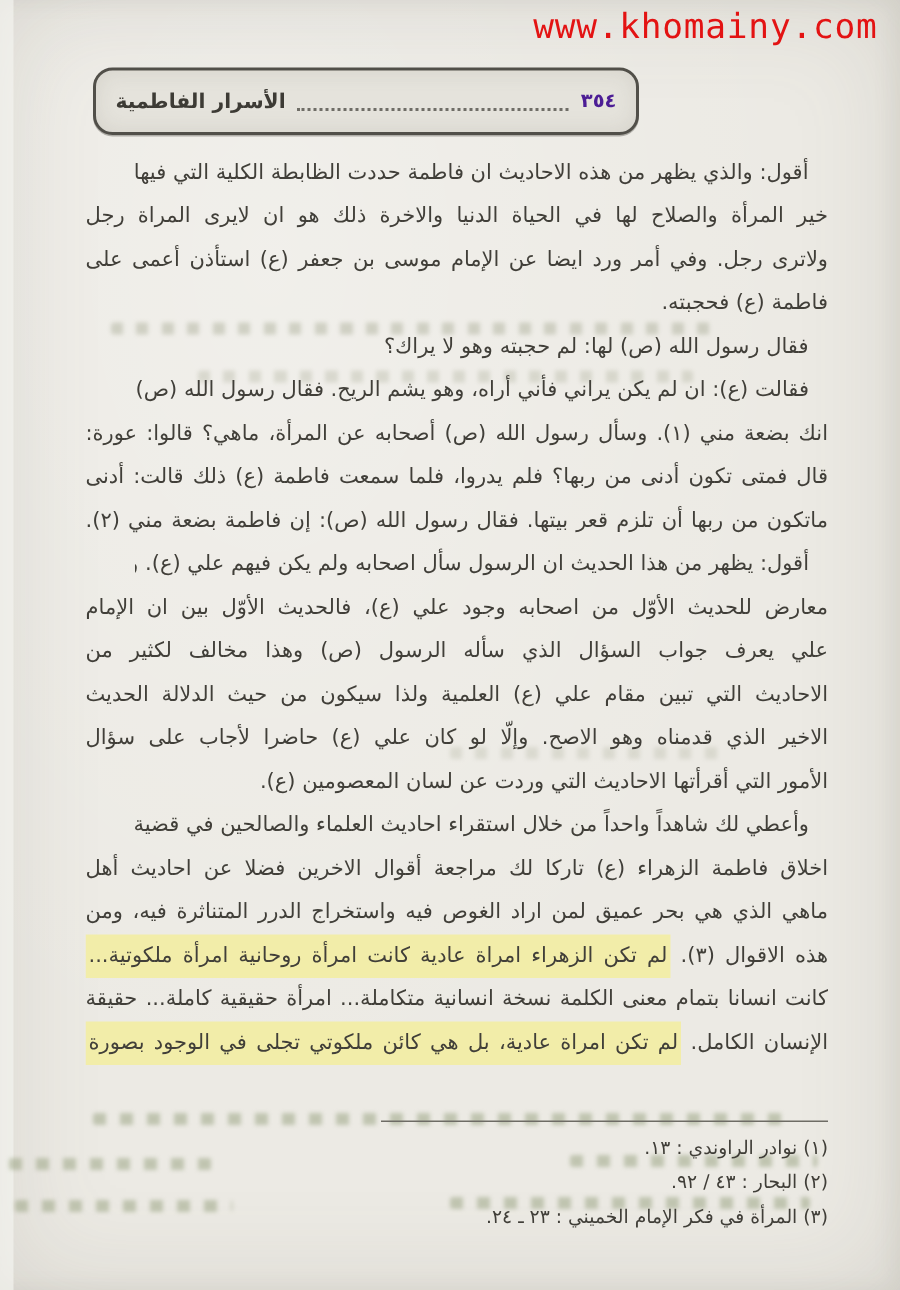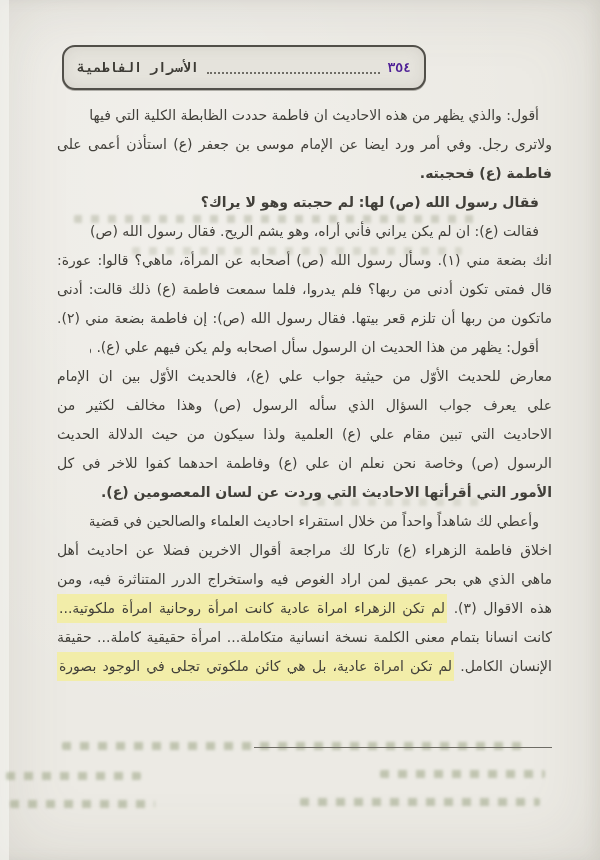--- a/index.html
+++ b/index.html
@@ -24,36 +24,36 @@
     font-size:23px;font-weight:normal;color:#e31313;
     letter-spacing:.5px;white-space:nowrap;
   }
 
   
   .header-box{
     position:absolute;left:62px;top:45px;width:364px;height:45px;
     box-sizing:border-box;border:2px solid #514f49;border-radius:13px;
     background:#e5e3dc;
     box-shadow:0 1px 0 rgba(80,78,70,.4), inset 0 0 14px rgba(140,135,120,.18);
-    display:flex;align-items:center;direction:ltr;padding:0 13px;font-family:Liberation Mono, monospace;
+    display:flex;align-items:center;direction:ltr;padding:0 13px;
   }
   .hb-title{font-size:13.5px;font-weight:bold;color:#3d3b35;direction:rtl;white-space:nowrap;}
   .hb-dots{flex:1;height:0;border-bottom:2.5px dotted #6f6d66;margin:11px 8px 0 8px;}
   .hb-page{font-size:13px;font-weight:bold;color:#4c1d95;direction:rtl;white-space:nowrap;}
 
   
   .body-text{
     position:absolute;top:101px;left:57px;width:495px;
     direction:rtl;color:#413f39;font-size:14px;
   }
   .line{
     height:29px;line-height:29px;overflow:hidden;white-space:nowrap;
     text-align:justify;text-align-last:justify;
   }
-  .line.end{text-align:center;text-align-last:right;font-weight:bold;}
+  .line.end{text-align:center;text-align-last:right;}
   .line.ind{padding-right:13px;margin-left:33px;}
   .hl{background:#f2eda9;padding:12px 2px;box-decoration-break:clone;}
   .hl:empty{display:none;}
 
   
   .fn-rule{position:absolute;top:747px;right:48px;width:298px;border-top:1.6px solid #6e6c65;}
   .footnotes{
     position:absolute;top:753px;right:48px;direction:rtl;text-align:right;
     font-size:12.5px;color:#403e38;line-height:23px;
   }
@@ -66,54 +66,61 @@
     filter:blur(1.4px);opacity:.42;pointer-events:none;
   }
   .smudge.green{background:repeating-linear-gradient(90deg, #96a07e 0 9px, transparent 9px 18px);opacity:.5;}
 </style>
 </head>
 <body>
 
 <div class="page">
   <div class="edge-strip"></div>
 
+  <div class="watermark">www.khomainy.com</div>
 
   <div class="header-box">
     <span class="hb-title">الأسرار الفاطمية</span>
     <span class="hb-dots"></span>
     <span class="hb-page">٣٥٤</span>
   </div>
 
   <div class="smudge" style="left:74px;top:215px;width:400px;"></div>
   <div class="smudge" style="left:132px;top:247px;width:330px;opacity:.3;"></div>
   <div class="smudge" style="left:300px;top:498px;width:180px;opacity:.25;"></div>
   <div class="smudge green" style="left:62px;top:742px;width:460px;"></div>
   <div class="smudge green" style="left:6px;top:772px;width:135px;"></div>
   <div class="smudge green" style="left:10px;top:800px;width:145px;"></div>
   <div class="smudge green" style="left:380px;top:770px;width:165px;"></div>
   <div class="smudge green" style="left:300px;top:798px;width:240px;"></div>
 
   <div class="body-text">
     <div class="line ind"><span>أقول: والذي يظهر من هذه الاحاديث ان فاطمة حددت الظابطة الكلية التي فيها</span></div>
+    <div class="line"><span>خير المرأة والصلاح لها في الحياة الدنيا والاخرة ذلك هو ان لايرى المراة رجل</span></div>
     <div class="line"><span>ولاترى رجل. وفي أمر ورد ايضا عن الإمام موسى بن جعفر (ع) استأذن أعمى على</span></div>
     <div class="line end"><span>فاطمة (ع) فحجبته.</span></div>
     <div class="line ind end"><span>فقال رسول الله (ص) لها: لم حجبته وهو لا يراك؟</span></div>
     <div class="line ind"><span>فقالت (ع): ان لم يكن يراني فأني أراه، وهو يشم الريح. فقال رسول الله (ص) أشهد</span></div>
     <div class="line"><span>انك بضعة مني (١). وسأل رسول الله (ص) أصحابه عن المرأة، ماهي؟ قالوا: عورة:</span></div>
     <div class="line"><span>قال فمتى تكون أدنى من ربها؟ فلم يدروا، فلما سمعت فاطمة (ع) ذلك قالت: أدنى</span></div>
     <div class="line"><span>ماتكون من ربها أن تلزم قعر بيتها. فقال رسول الله (ص): إن فاطمة بضعة مني (٢).</span></div>
     <div class="line ind"><span>أقول: يظهر من هذا الحديث ان الرسول سأل اصحابه ولم يكن فيهم علي (ع). وهذا</span></div>
-    <div class="line"><span>معارض للحديث الأوّل من حيثية جواب علي (ع)، فالحديث الأوّل بين ان الإمام</span></div>
+    <div class="line"><span>معارض للحديث الأوّل من اصحابه وجود علي (ع)، فالحديث الأوّل بين ان الإمام</span></div>
     <div class="line"><span>علي يعرف جواب السؤال الذي سأله الرسول (ص) وهذا مخالف لكثير من</span></div>
     <div class="line"><span>الاحاديث التي تبين مقام علي (ع) العلمية ولذا سيكون من حيث الدلالة الحديث</span></div>
-    <div class="line"><span>الرسول (ص) وخاصة نحن نعلم ان علي (ع) وفاطمة احدهما كفوا للاخر في كل</span></div>
+    <div class="line"><span>الاخير الذي قدمناه وهو الاصح. وإلّا لو كان علي (ع) حاضرا لأجاب على سؤال</span></div>
     <div class="line end"><span>الأمور التي أقرأتها الاحاديث التي وردت عن لسان المعصومين (ع).</span></div>
     <div class="line ind"><span>وأعطي لك شاهداً واحداً من خلال استقراء احاديث العلماء والصالحين في قضية</span></div>
     <div class="line"><span>اخلاق فاطمة الزهراء (ع) تاركا لك مراجعة أقوال الاخرين فضلا عن احاديث أهل</span></div>
     <div class="line"><span>ماهي الذي هي بحر عميق لمن اراد الغوص فيه واستخراج الدرر المتناثرة فيه، ومن</span></div>
     <div class="line"><span>هذه الاقوال (٣). </span><span class="hl">لم تكن الزهراء امراة عادية كانت امرأة روحانية امرأة ملكوتية...</span></div>
     <div class="line"><span>كانت انسانا بتمام معنى الكلمة نسخة انسانية متكاملة... امرأة حقيقية كاملة... حقيقة</span></div>
     <div class="line"><span>الإنسان الكامل. </span><span class="hl">لم تكن امراة عادية، بل هي كائن ملكوتي تجلى في الوجود بصورة</span></div>
   </div>
 
   <div class="fn-rule"></div>
 
+  <div class="footnotes">
+    <div class="fn">(١) نوادر الراوندي : ١٣.</div>
+    <div class="fn">(٢) البحار : ٤٣ / ٩٢.</div>
+    <div class="fn">(٣) المرأة في فكر الإمام الخميني : ٢٣ ـ ٢٤.</div>
+  </div>
 </div>
 
 </body></html>

